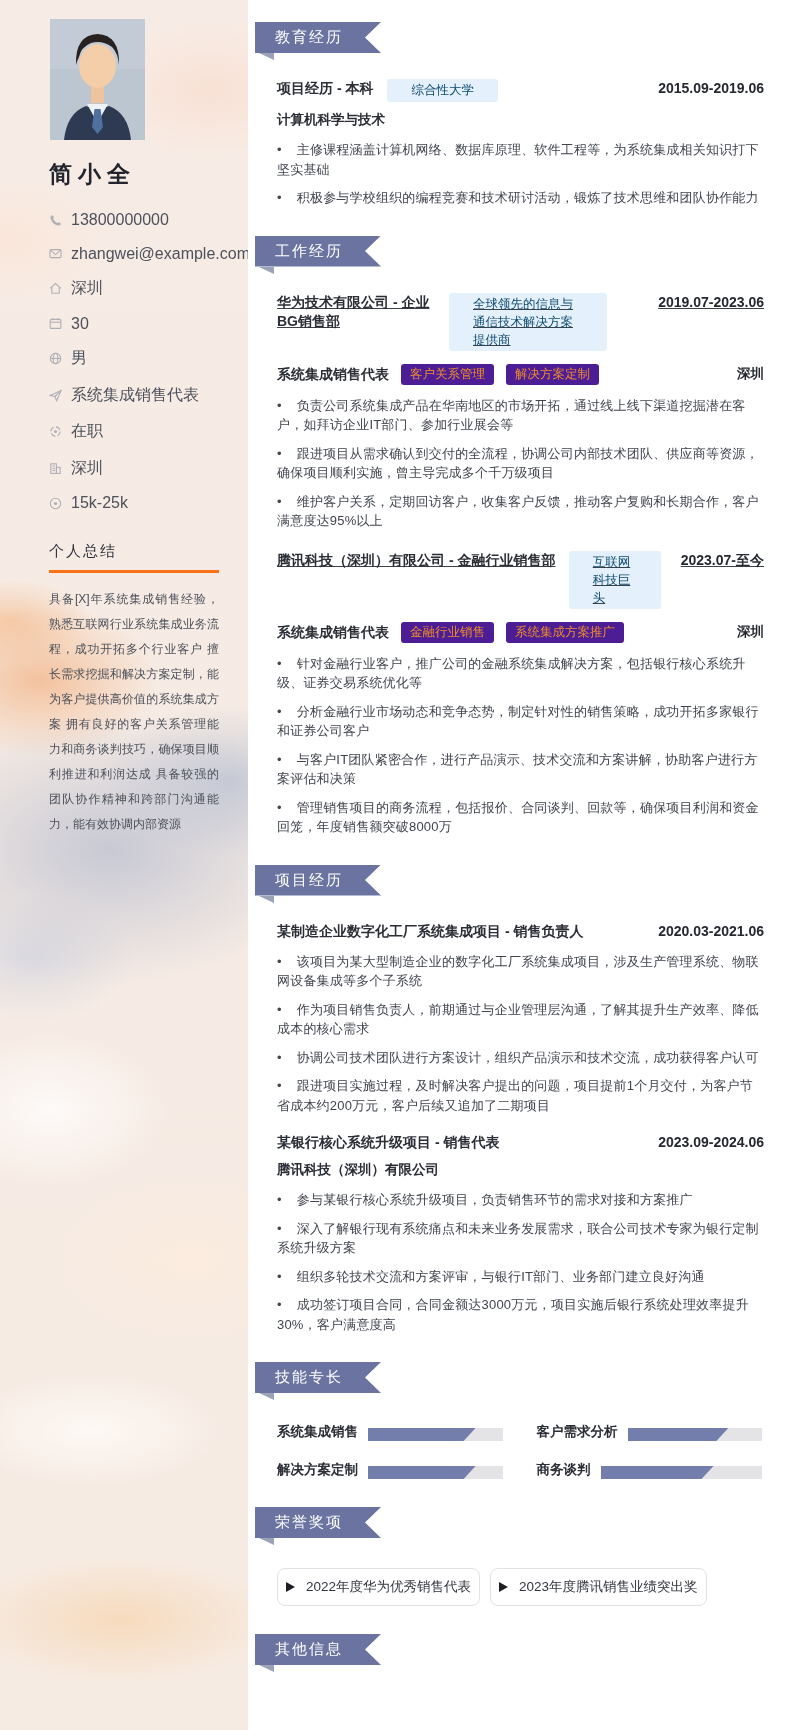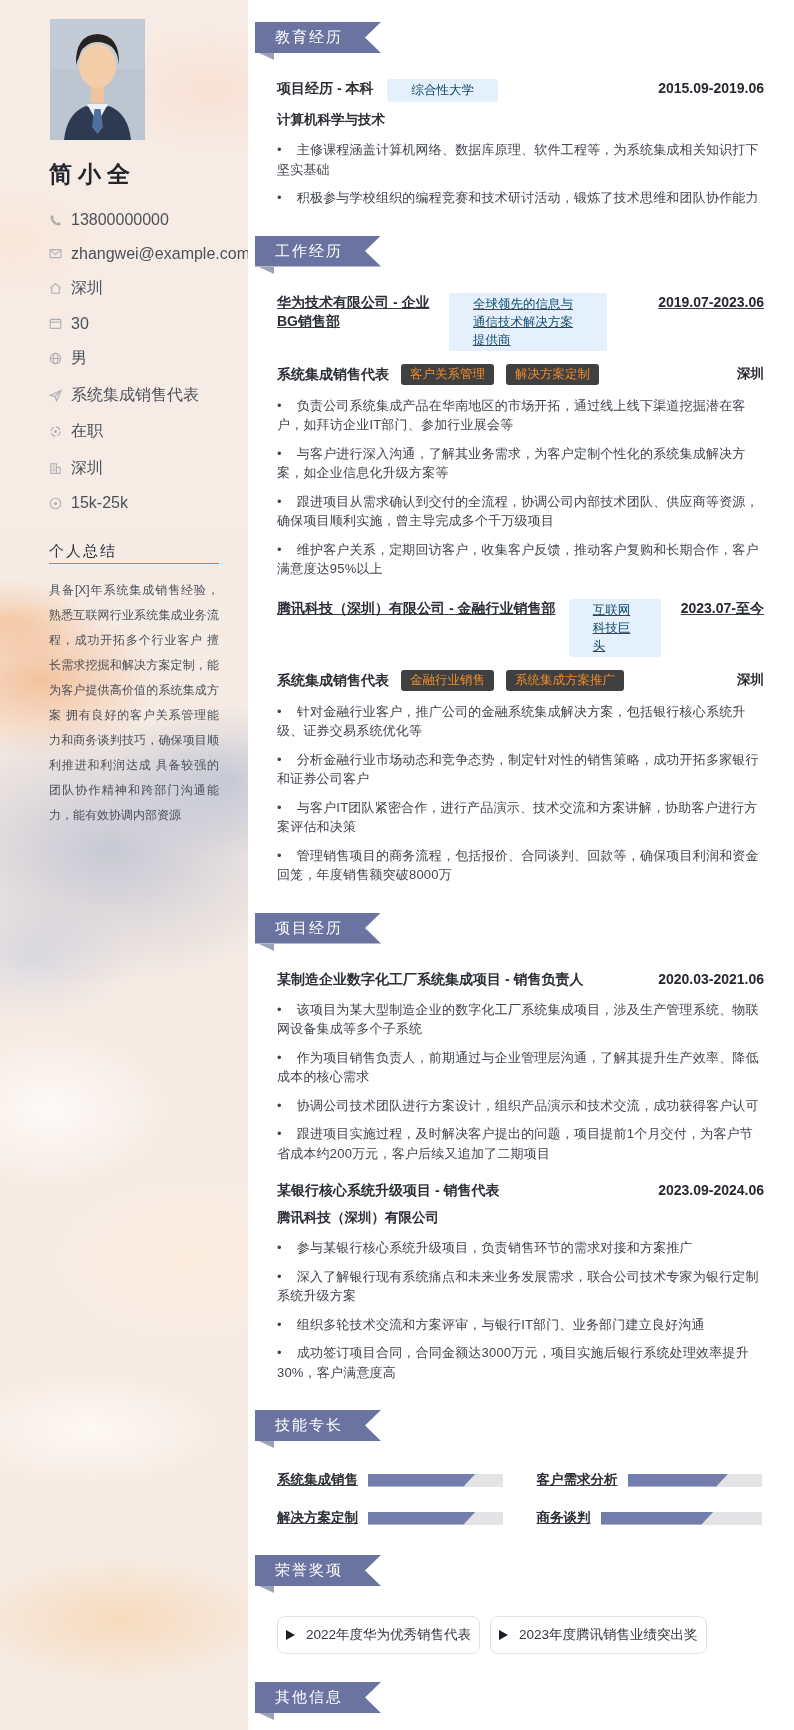--- a/index.html
+++ b/index.html
@@ -26,57 +26,57 @@
   
   .sidebar { position:absolute; left:0; top:0; width:248px; height:1730px; padding:19px 30px 0 49px; }
   .photo { width:95px; height:121px; margin-left:1px; overflow:hidden; }
   .photo svg { display:block; }
   .name { font-size:23px; font-weight:700; color:#23262e; letter-spacing:6px; margin-top:19px; }
   .contacts { list-style:none; margin-top:21px; }
   .contacts li { display:flex; align-items:center; margin-bottom:15.5px; font-size:16px; color:#4c515b; }
   .cicon { width:13px; height:13px; margin-right:9px; flex:none; opacity:.75; }
   .cicon svg { display:block; width:13px; height:13px; }
   .summary { margin-top:30px; width:170px; }
-  .summary-title { font-size:15px; color:#2c313c; letter-spacing:2px; padding-bottom:2px; border-bottom:1px solid #f97316; }
+  .summary-title { font-size:15px; color:#2c313c; letter-spacing:2px; padding-bottom:9px; border-bottom:3px solid #f97316; }
   .summary-text { margin-top:14px; font-size:12px; line-height:25px; color:#4b505a; text-align:justify; }
 
   
   .main { position:absolute; left:248px; top:0; width:546px; min-height:1730px; background:#ffffff; padding:22px 30px 10px 29px; }
 
   .banner-wrap { position:relative; display:inline-block; margin-left:-22px; margin-bottom:26px; }
   .banner { position:relative; background:#6b74a0; color:#fff; font-size:15px; letter-spacing:2px; padding:6px 38px 6px 20px;
             clip-path:polygon(0 0,100% 0,calc(100% - 16px) 50%,100% 100%,0 100%); }
   .banner-wrap::after { content:''; position:absolute; left:4px; top:100%; width:0; height:0;
             border-top:7px solid #9aa2b6; border-left:15px solid transparent; }
 
   .sec { margin-bottom:28px; }
 
   .row { display:flex; align-items:flex-start; }
   .entry-title { font-size:14px; font-weight:700; color:#2b2e36; line-height:19px; }
   .date { margin-left:auto; font-size:14px; font-weight:700; color:#25282f; white-space:nowrap; line-height:19px; }
   .tag-blue { background:#e4f0fc; color:#0c4a6e; font-size:12.5px; line-height:19px; padding:2px 24px; border-radius:3px; margin-left:14px; }
-  .tag-orange { background:#404040; color:#ed8c2b; font-size:12.5px; line-height:17px; padding:2px 9px; border-radius:3px; margin-left:12px; white-space:nowrap; }
+  .tag-orange { background:#4c1d95; color:#ed8c2b; font-size:12.5px; line-height:17px; padding:2px 9px; border-radius:3px; margin-left:12px; white-space:nowrap; }
   .loc { margin-left:auto; font-size:13.5px; font-weight:700; color:#25282f; }
 
   .bullets { margin-top:11px; }
   .bullet { font-size:13px; line-height:19.5px; color:#40444d; margin-bottom:9px; letter-spacing:.2px; }
   .bullet .dot { margin-right:15px; color:#40444d; }
 
   .job-head { display:flex; align-items:flex-start; margin-top:0;text-decoration:underline; }
   .cw-narrow { width:172px; flex:none; }
   .cw-wide { flex:1; padding-right:12px; }
   .company-tag { max-width:158px; margin:0 20px 0 0; line-height:18px; }
   .tag-narrow { max-width:92px; }
   .pos-row { display:flex; align-items:center; margin-top:13px; }
   .job { margin-bottom:20px; }
   .proj { margin-bottom:18px; }
   .subtitle { margin-top:9px; font-size:13.5px; font-weight:700; color:#2b2e36; }
 
   .skills-grid { display:grid; grid-template-columns:1fr 1fr; column-gap:34px; row-gap:20px; margin-top:4px; padding-right:2px; }
-  .skill { display:flex; align-items:center;text-decoration:underline; }
+  .skill { display:flex; align-items:flex-end; }
   .skill-label { font-size:13.5px; font-weight:700; color:#2b2e36; margin-right:10px; white-space:nowrap; }
   .skill-track { flex:1; height:13px; background:#e4e4e6; position:relative; }
   .skill-fill { height:13px; background:#747eac; clip-path:polygon(0 0,100% 0,calc(100% - 12px) 100%,0 100%); }
 
   .honors { display:flex; gap:10px; margin-top:4px; }
   .honor-box { display:inline-flex; align-items:center; gap:11px; border:1px solid #e2e2e4; border-radius:8px; padding:9px 8px; background:#fff; }
   .play-icon { width:0; height:0; border-left:9px solid #1d1f24; border-top:5.5px solid transparent; border-bottom:5.5px solid transparent; }
   .honor-label { font-size:13.5px; color:#33363e; }
 </style>
 </head>
@@ -222,21 +222,20 @@
           <span class="date">2019.07-2023.06</span>
         </div>
         <div class="pos-row">
           <span class="entry-title">系统集成销售代表</span>
           <span class="tag-orange">客户关系管理</span>
           <span class="tag-orange">解决方案定制</span>
           <span class="loc">深圳</span>
         </div>
         <div class="bullets">
           <div class="bullet"><span class="dot">•</span><span>负责公司系统集成产品在华南地区的市场开拓，通过线上线下渠道挖掘潜在客户，如拜访企业IT部门、参加行业展会等</span></div>
-          <div class="bullet"><span class="dot">•</span><span>与客户进行深入沟通，了解其业务需求，为客户定制个性化的系统集成解决方案，如企业信息化升级方案等</span></div>
           <div class="bullet"><span class="dot">•</span><span>跟进项目从需求确认到交付的全流程，协调公司内部技术团队、供应商等资源，确保项目顺利实施，曾主导完成多个千万级项目</span></div>
           <div class="bullet"><span class="dot">•</span><span>维护客户关系，定期回访客户，收集客户反馈，推动客户复购和长期合作，客户满意度达95%以上</span></div>
         </div>
       </div>
 
       <div class="job">
         <div class="job-head">
           <span class="entry-title cw-wide">腾讯科技（深圳）有限公司 - 金融行业销售部</span>
           <span class="tag-blue company-tag tag-narrow">互联网科技巨头</span>
           <span class="date">2023.07-至今</span>

